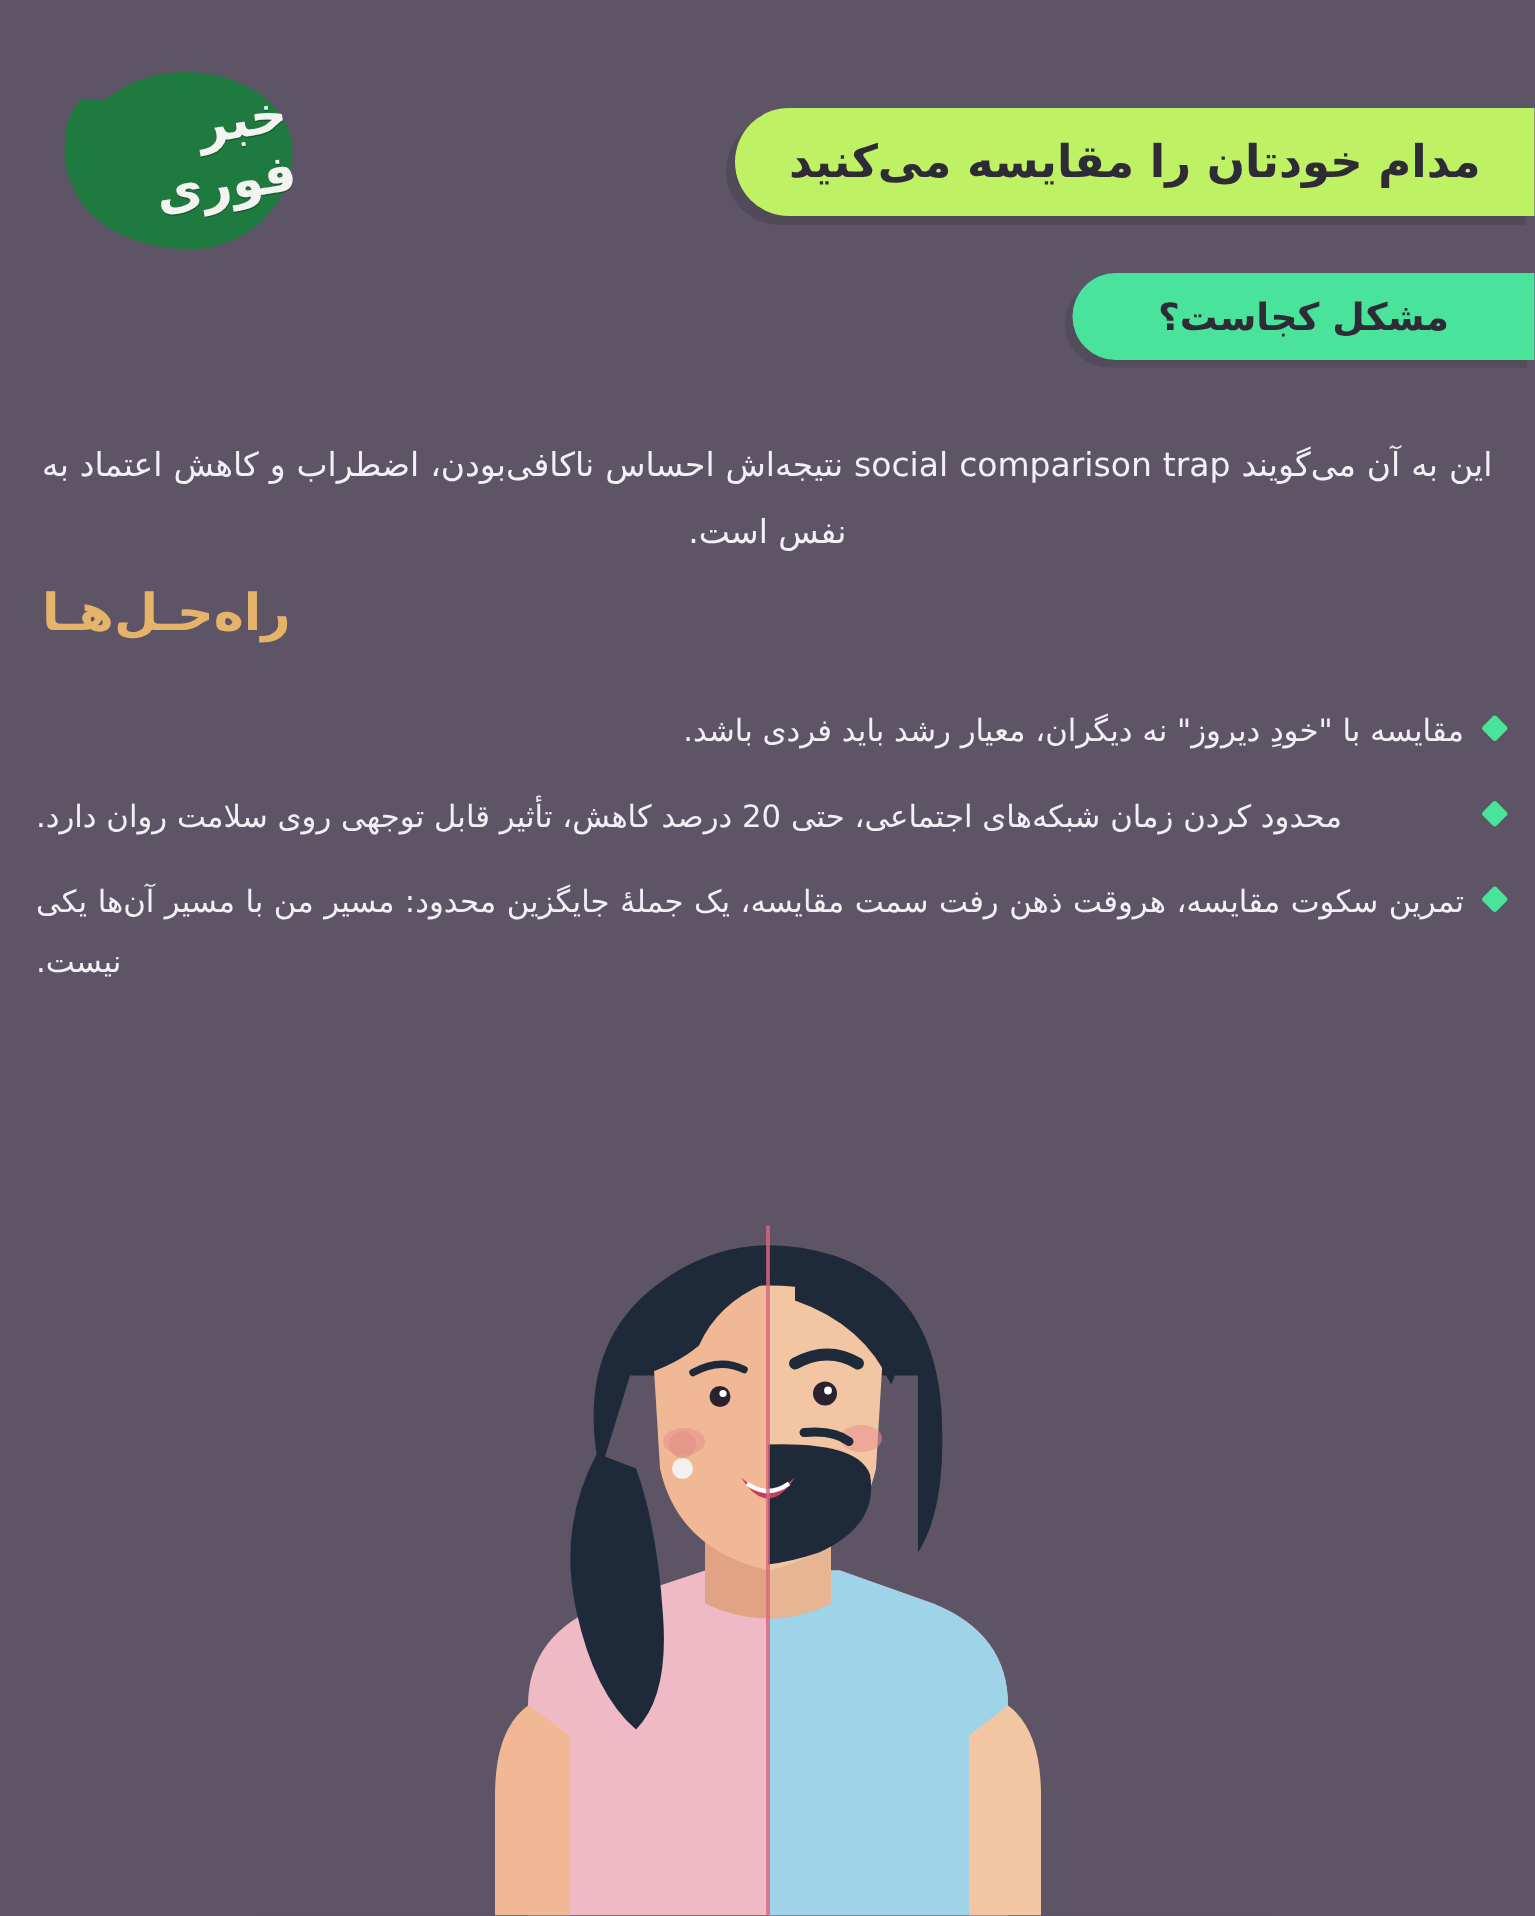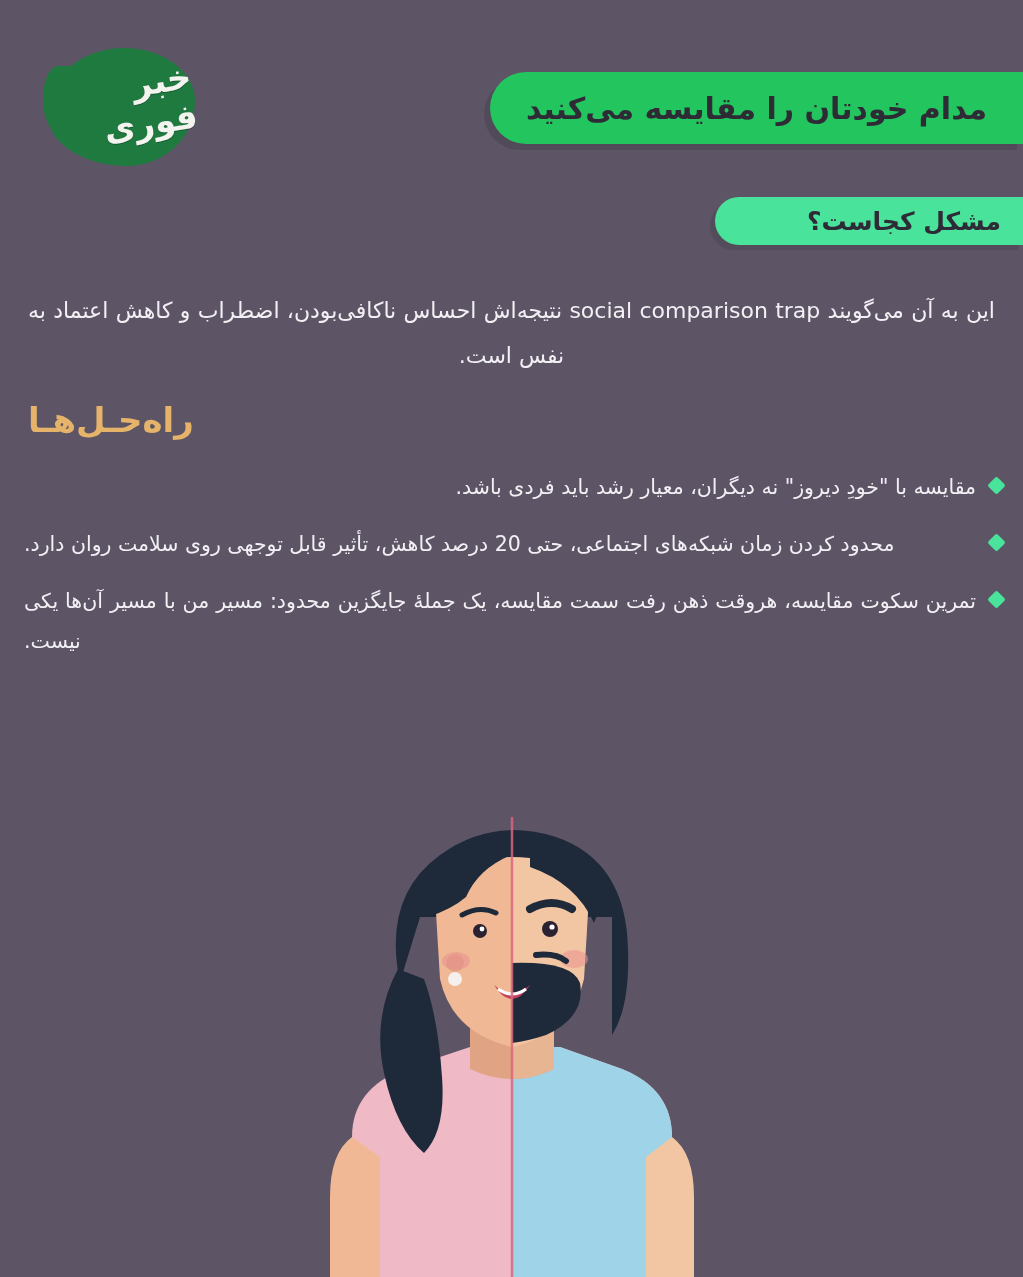--- a/index.html
+++ b/index.html
@@ -54,46 +54,46 @@
     text-shadow: 0 1px 0 rgba(0,0,0,.25);
   }
 
   
   .title-bar {
     position: absolute;
     top: 72px;
     right: 0;
     left: 490px;
     height: 72px;
-    background: #22c55e;
+    background: #bef264;
     border-radius: 40px 0 0 40px;
     display: flex;
     align-items: center;
     justify-content: center;
     box-shadow: -6px 6px 0 rgba(0,0,0,0.12);
   }
   .title-bar span {
     color: #2f2b36;
     font-size: 30px;
     font-weight: bold;
     white-space: nowrap;
     padding: 0 26px;
   }
 
   .subtitle-bar {
     position: absolute;
-    top: 197px;
+    top: 182px;
     right: 0;
     left: 715px;
-    height: 48px;
+    height: 58px;
     background: #49e39b;
     border-radius: 32px 0 0 32px;
     display: flex;
     align-items: center;
-    justify-content: flex-start;
+    justify-content: center;
     box-shadow: -5px 5px 0 rgba(0,0,0,0.10);
   }
   .subtitle-bar span {
     color: #2f2b36;
     font-size: 25px;
     font-weight: bold;
     white-space: nowrap;
     padding: 0 22px;
   }
 
@@ -106,21 +106,21 @@
     color: #f2f0f4;
     font-size: 22px;
     line-height: 2.05;
     text-align: justify;
     text-align-last: center;
   }
 
   
   .section-heading {
     position: absolute;
-    top: 400px;
+    top: 389px;
     right: 28px;
     left: 28px;
     text-align: left;
     color: #e6b36a;
     font-size: 34px;
     font-weight: bold;
     letter-spacing: 1px;
   }
 
   

